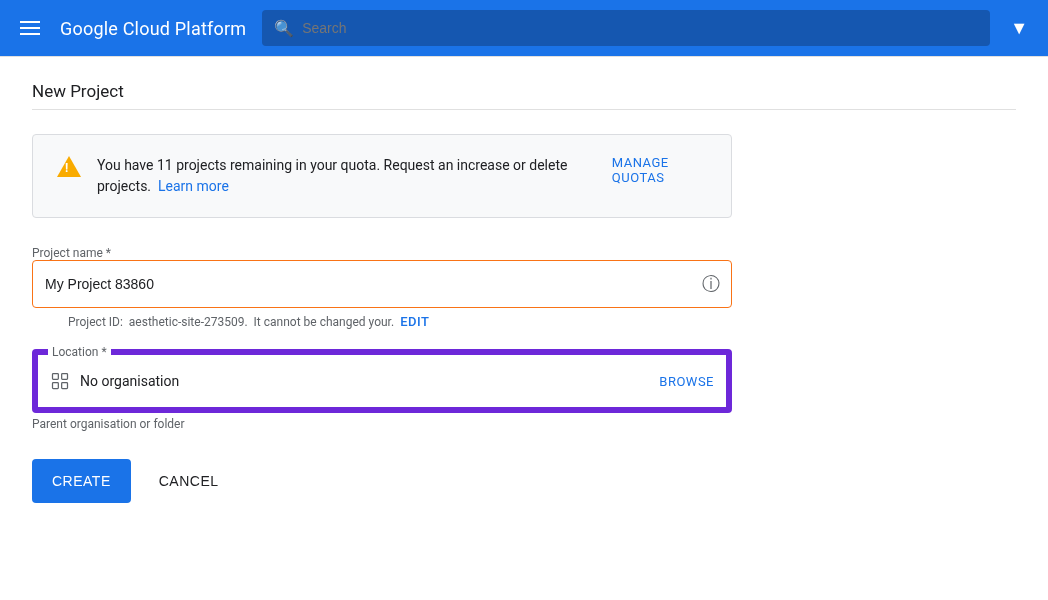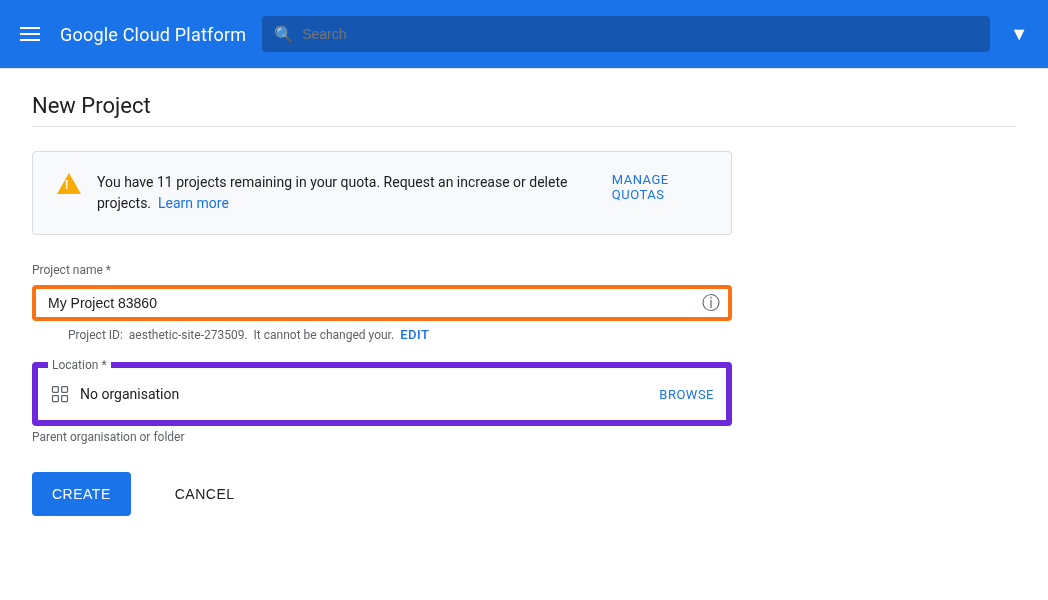--- a/index.html
+++ b/index.html
@@ -14,21 +14,21 @@
       width: 1048px;
       height: 600px;
       overflow: hidden;
       font-size: 14px;
       color: #202124;
     }
 
     
     .header {
       background: #1a73e8;
-      height: 68px;
+      height: 56px;
       display: flex;
       align-items: center;
       padding: 0 16px;
       gap: 16px;
     }
 
     .header-menu-icon {
       color: #fff;
       font-size: 20px;
       cursor: pointer;
@@ -90,21 +90,21 @@
       height: 1px;
       background: #e0e0e0;
     }
 
     
     .page-content {
       padding: 24px 32px;
     }
 
     .page-title {
-      font-size: 22px;
+      font-size: 17px;
       font-weight: 400;
       color: #202124;
       margin-bottom: 8px;
     }
 
     .page-divider {
       height: 1px;
       background: #e0e0e0;
       margin-bottom: 24px;
     }
@@ -180,33 +180,33 @@
       max-width: 700px;
     }
 
     .field-group {
       margin-bottom: 20px;
     }
 
     .field-label {
       font-size: 12px;
       color: #5f6368;
-      margin-bottom: 8px;
+      margin-bottom: 0;
     }
 
     .text-input-wrapper {
       position: relative;
       display: flex;
       align-items: center;
     }
 
     .text-input {
       width: 100%;
-      height: 36px;
-      border: 4px solid #f97316;
+      height: 48px;
+      border: 1px solid #f97316;
       border-radius: 4px;
       padding: 0 40px 0 12px;
       font-size: 14px;
       color: #202124;
       outline: none;
     }
 
     .help-icon {
       position: absolute;
       right: 12px;
@@ -294,21 +294,21 @@
     .helper-text {
       font-size: 12px;
       color: #5f6368;
       margin-top: 4px;
     }
 
     
     .button-row {
       display: flex;
       align-items: center;
-      gap: 24px;
+      gap: 8px;
       margin-top: 28px;
     }
 
     .btn-create {
       background: #1a73e8;
       color: #fff;
       border: none;
       border-radius: 4px;
       padding: 0 20px;
       height: 44px;

